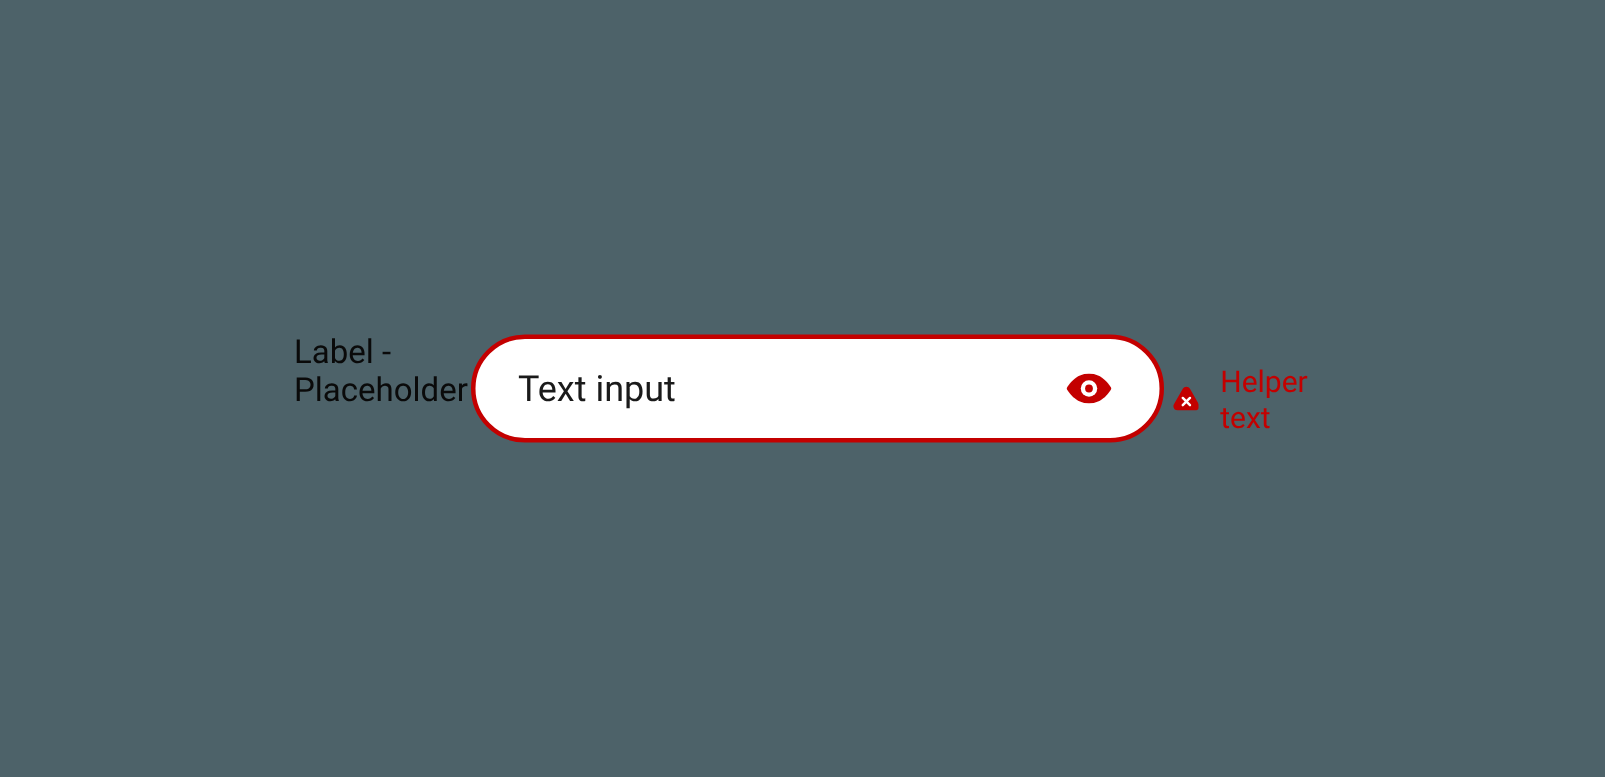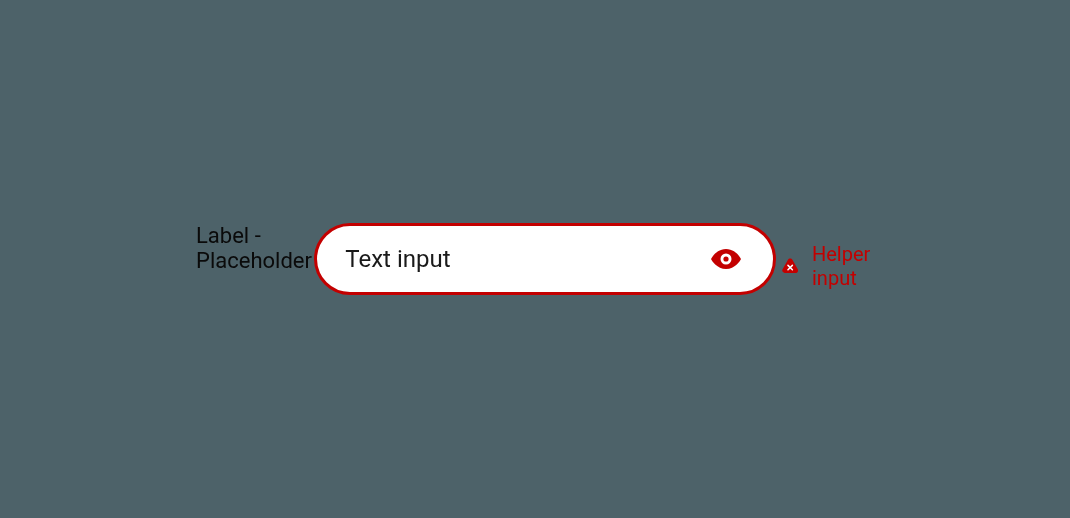--- a/index.html
+++ b/index.html
@@ -84,15 +84,15 @@
       </svg>
     </button>
   </div>
 
   <div class="helper-row">
     <svg width="26" height="24" viewBox="0 0 26 24">
       <path d="M13 0 C11.5 0 10.2 0.8 9.5 2 L0.9 17 C-0.6 19.6 1.3 23 4.4 23 L21.6 23 C24.7 23 26.6 19.6 25.1 17 L16.5 2 C15.8 0.8 14.5 0 13 0 Z" fill="#c30000"></path>
       <line x1="9.5" y1="11" x2="16.5" y2="18" stroke="#ffffff" stroke-width="2.4" stroke-linecap="round"></line>
       <line x1="16.5" y1="11" x2="9.5" y2="18" stroke="#ffffff" stroke-width="2.4" stroke-linecap="round"></line>
     </svg>
-    <span class="helper-text">Helper input</span>
+    <span class="helper-text">Helper text</span>
   </div>
 </div>
 
 </body></html>

